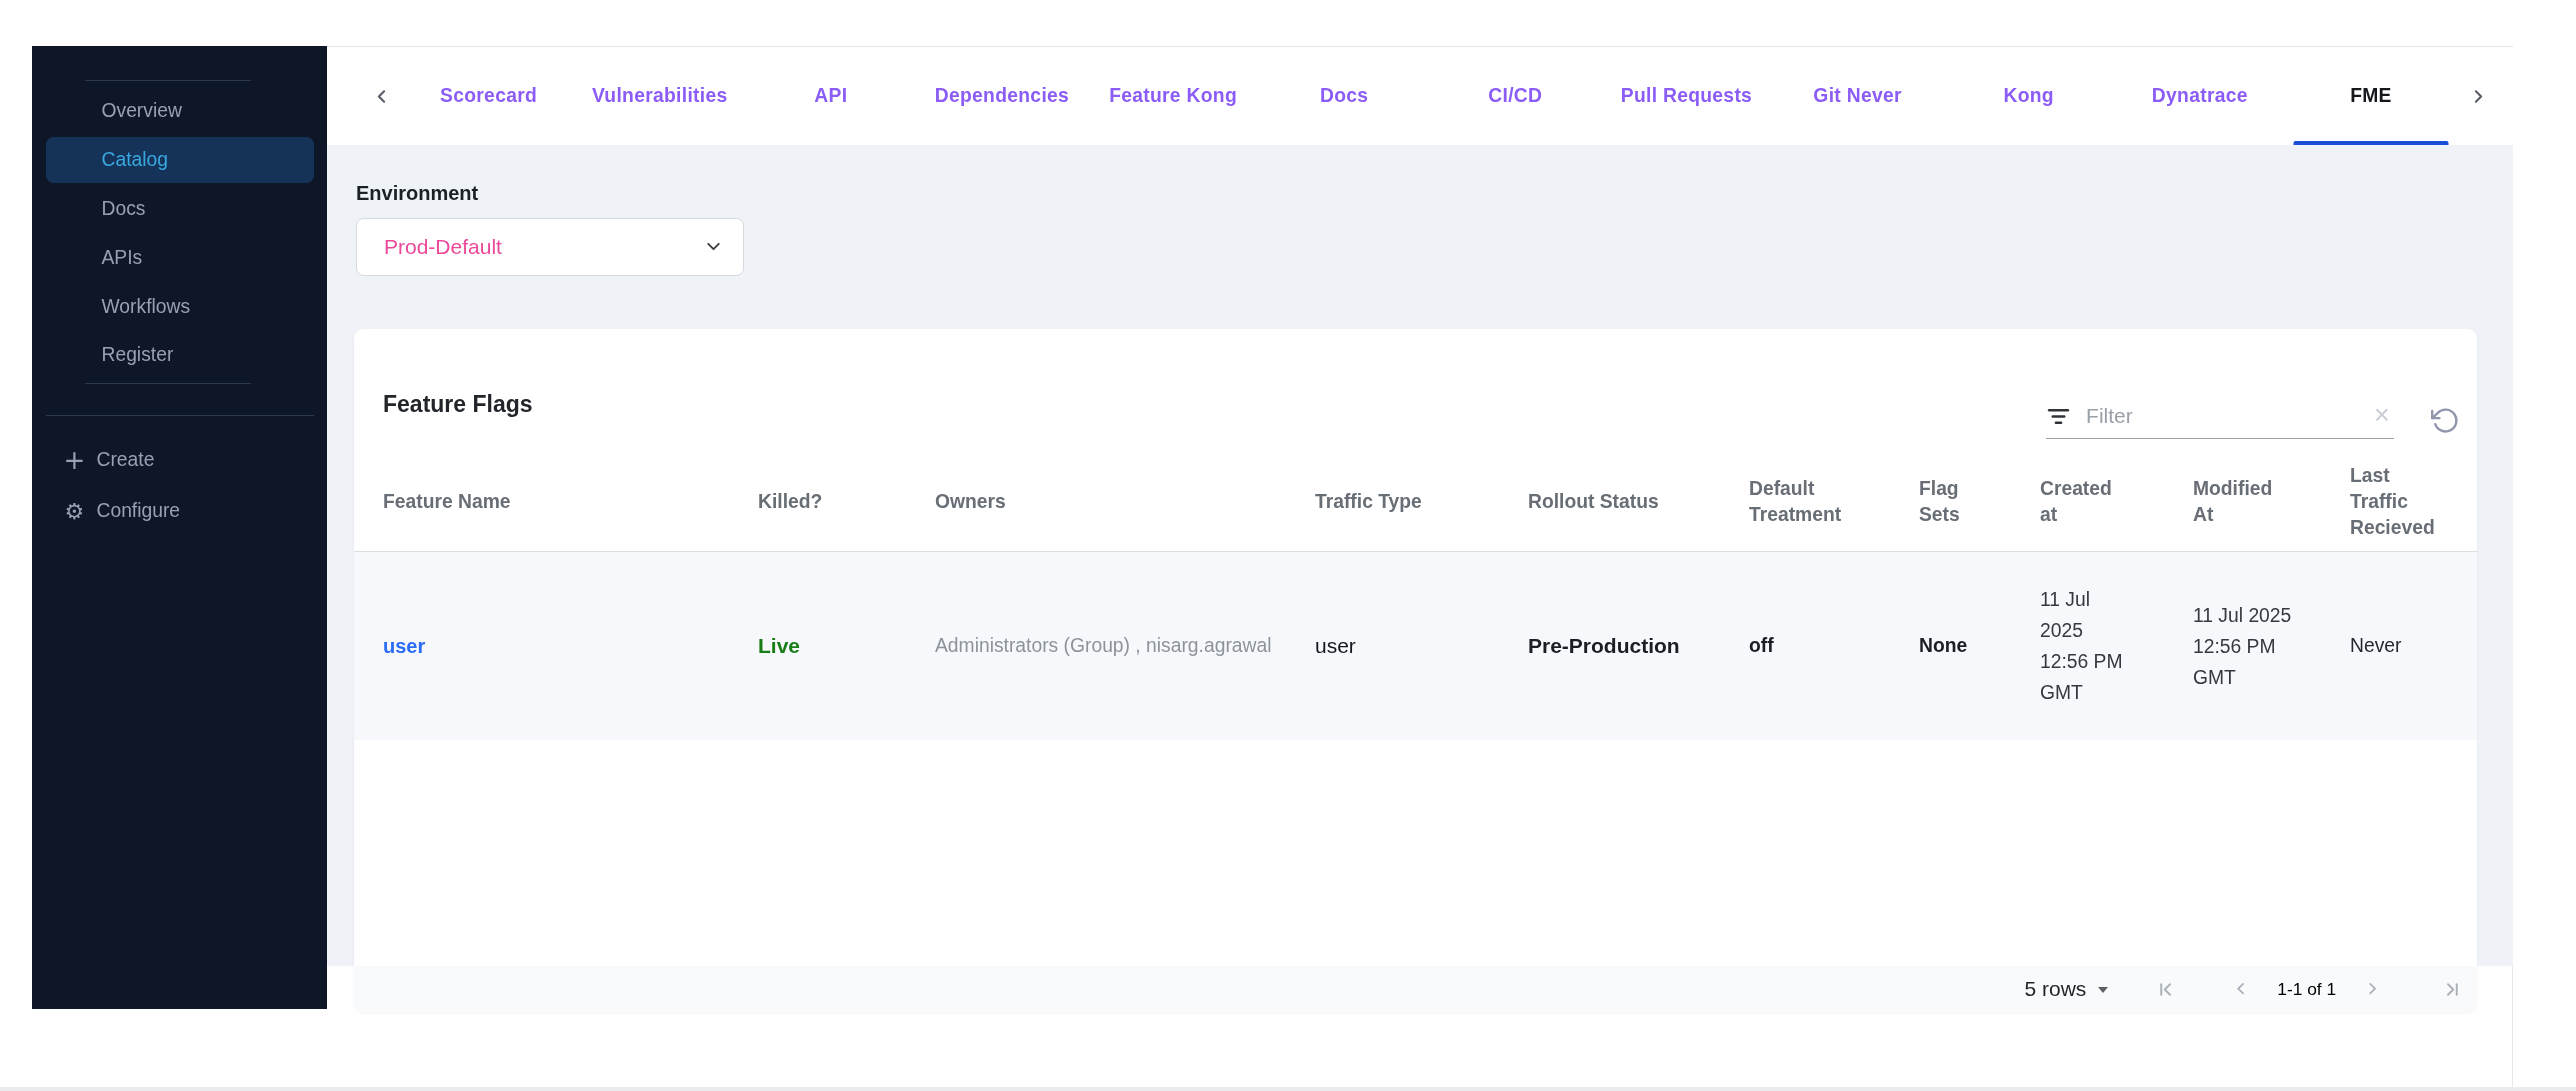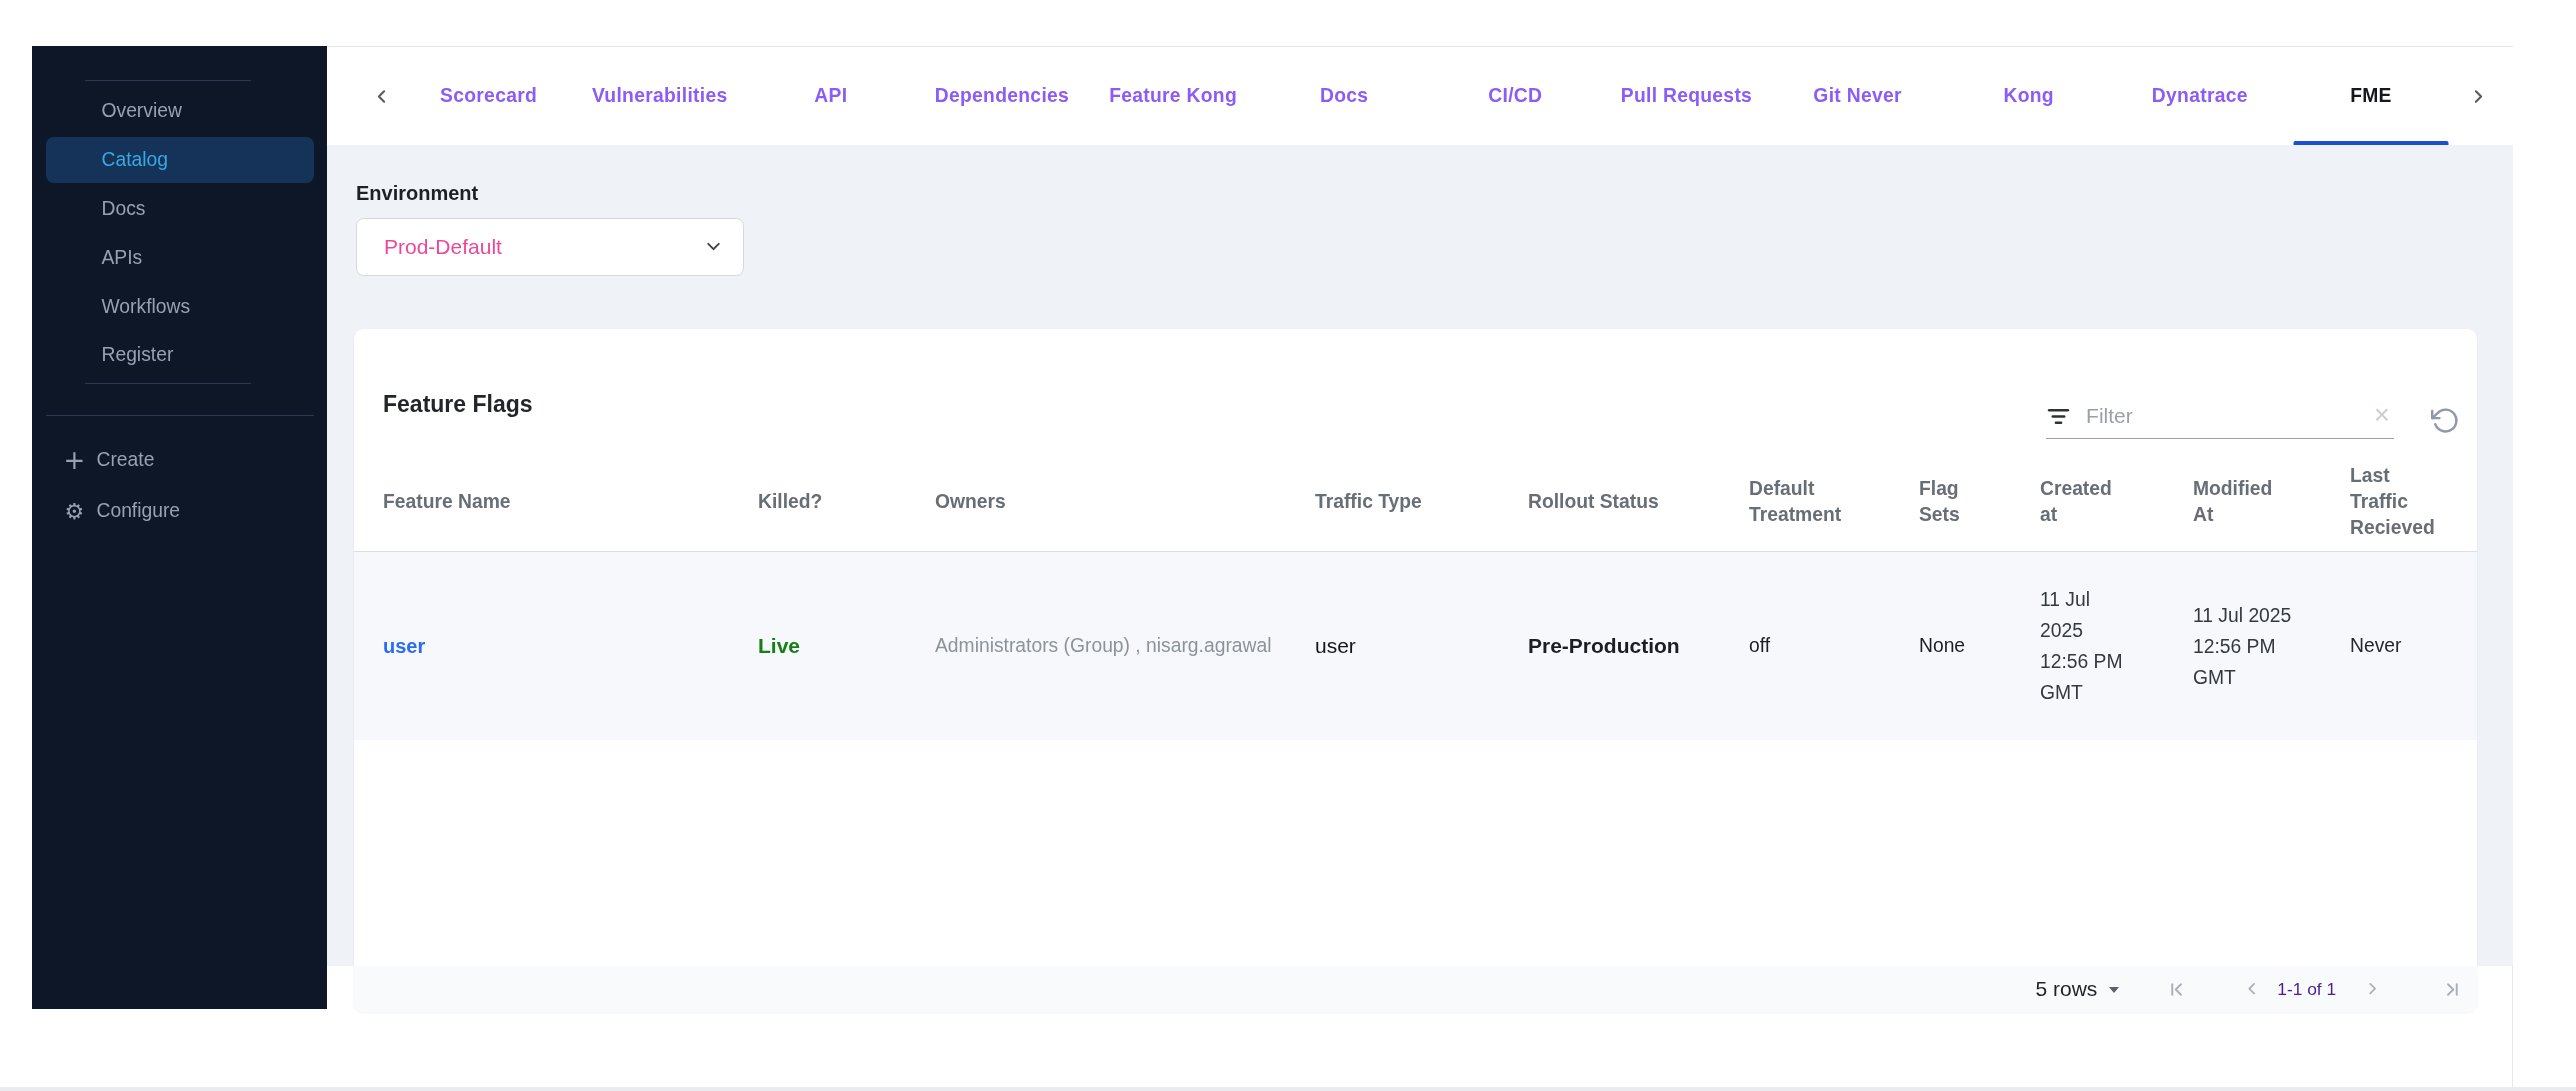--- a/index.html
+++ b/index.html
@@ -76,35 +76,35 @@
   .th-modified{max-width:89px;}
   .th-last{max-width:85px;}
 
   .trow{height:188px;align-items:center;background:#f6f8fb;font-size:19.3px;color:#2c3136;cursor:pointer;}
   .cell{padding-right:13.5px;}
   .cell-name{color:#2a6cf5;font-weight:700;font-size:20px;cursor:pointer;}
   .cell-killed{color:#177d17;font-weight:700;font-size:21px;}
   .cell-owners{color:#8d939b;}
   .cell-traffic{color:#14171b;font-weight:400;font-size:21px;}
   .cell-rollout{color:#1b1f24;font-weight:700;font-size:21px;}
-  .cell-default,.cell-flagsets{color:#1b1f24;font-weight:400;}
+  .cell-default,.cell-flagsets{color:#1b1f24;font-weight:700;}
   .cell-created{max-width:93px;line-height:31px;color:#34393f;}
   .cell-modified{max-width:122px;line-height:31px;color:#34393f;}
   .cell-last{color:#24282d;}
 
   .card-spacer{flex:1;background:#ffffff;}
   .card-footer{height:46px;background:#f8fafc;border-radius:0 0 9.7px 9.7px;display:flex;
                align-items:center;justify-content:flex-end;padding-right:15.5px;}
   .rows-select{display:flex;align-items:center;font-size:21px;color:#1f2328;cursor:pointer;}
   .caret-down{width:0;height:0;border-left:5.8px solid transparent;border-right:5.8px solid transparent;
               border-top:6.8px solid #5a6066;margin-left:11.6px;margin-top:2.9px;}
   .pg-btn{display:flex;align-items:center;cursor:pointer;}
   .pg-first{margin-left:48px;}
   .pg-prev{margin-left:54px;}
-  .pg-range{margin-left:16px;font-size:17.4px;color:#4c1d95;}
+  .pg-range{margin-left:27px;font-size:17.4px;color:#000000;}
   .pg-next{margin-left:27px;}
   .pg-last{margin-left:58px;}
 </style>
 </head>
 <body>
 
 <div class="screen">
 
   <div class="topline"></div>
   <div class="rightline"></div>

